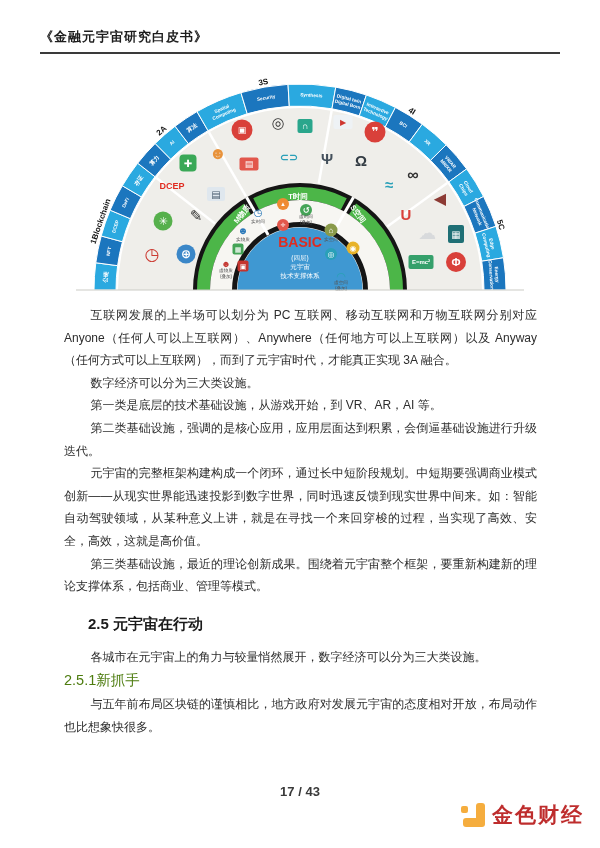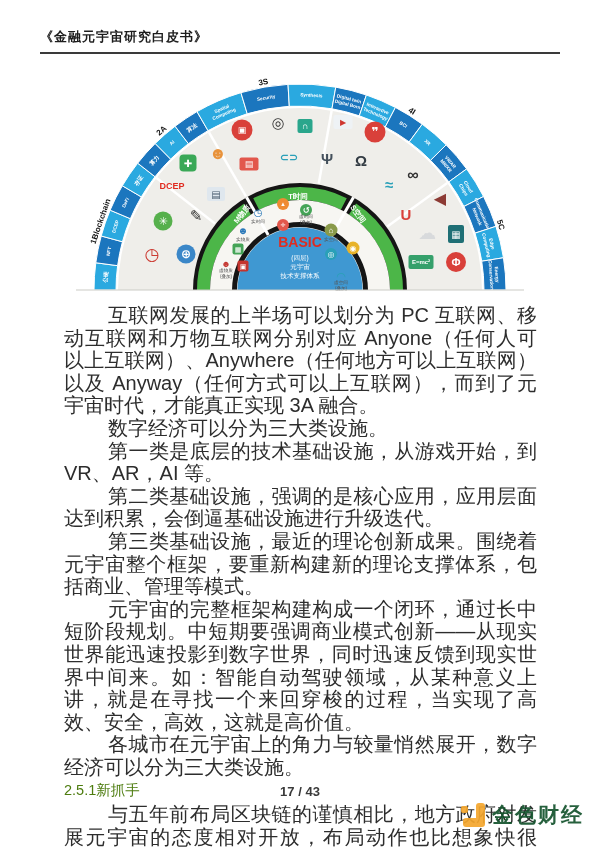--- a/index.html
+++ b/index.html
@@ -5,38 +5,38 @@
   html,body{margin:0;padding:0;}
   .page{position:relative;width:600px;height:848px;background:#ffffff;overflow:hidden;
         font-family:"Liberation Sans","DejaVu Sans",sans-serif;}
   .doc-header{position:absolute;top:28px;left:40px;right:42px;text-align:left;
         font-family:"Liberation Serif","DejaVu Serif",serif;font-weight:bold;
         font-size:13px;color:#1d1d1d;letter-spacing:1px;}
   .header-rule{position:absolute;top:52px;left:40px;right:40px;height:0;
         border-top:2px solid #3a3a3a;}
   .diagram-wrap{position:absolute;top:74px;left:68px;width:464px;height:224px;}
   .content{position:absolute;top:304px;left:64px;width:473px;color:#2d2d2d;}
-  .content p.para{margin:0;font-size:20px;line-height:22.6px;text-align:justify;
+  .content p.para{margin:0;font-size:12px;line-height:22.6px;text-align:justify;
         text-indent:2.2em;font-weight:400;}
   .content p.heading{margin:15px 0 11px 0;font-size:15px;line-height:22px;
         font-weight:bold;color:#1a1a1a;text-indent:24px;}
   .content p.subheading{margin:1px 0 1px 0;font-size:14.5px;line-height:22.6px;
         text-indent:0;color:#4d7c0f;}
   .page-number{position:absolute;top:784px;left:0;width:100%;text-align:center;
         font-size:13px;font-weight:bold;color:#3a3a3a;}
   .watermark{position:absolute;top:801px;right:16px;display:flex;align-items:center;
         gap:7px;opacity:0.92;}
   .wm-icon{position:relative;width:24px;height:24px;}
   .wm-icon .bar-r{position:absolute;right:0;top:0;width:9px;height:24px;
         background:#f5a72e;border-radius:3px;}
   .wm-icon .bar-b{position:absolute;left:2px;bottom:0;width:20px;height:9px;
         background:#f5a72e;border-radius:3px;}
   .wm-icon .dot{position:absolute;left:0;top:3px;width:7px;height:7px;
         background:#f5a72e;border-radius:2px;}
-  .wm-text{font-size:21px;font-weight:bold;color:#14532d;letter-spacing:2px;}
+  .wm-text{font-size:21px;font-weight:bold;color:#b91c1c;letter-spacing:2px;}
   svg text{font-family:"Liberation Sans","DejaVu Sans",sans-serif;}
 </style>
 </head>
 <body>
 
 <div class="page">
 
   <div class="doc-header">《金融元宇宙研究白皮书》</div>
   <div class="header-rule"></div>
 
@@ -172,22 +172,23 @@
         <text x="273" y="211" font-size="4.6" fill="#555555" text-anchor="middle" dominant-baseline="central"><tspan x="273" y="208.2">虚空间</tspan><tspan x="273" y="213.8">(叠加)</tspan></text>
         <line x1="8" y1="216" x2="456" y2="216" stroke="#cbcbc6" stroke-width="1.2"></line>
       </svg>
   </div>
 
   <div class="content">
       <p class="para">互联网发展的上半场可以划分为 PC 互联网、移动互联网和万物互联网分别对应 Anyone（任何人可以上互联网）、Anywhere（任何地方可以上互联网）以及 Anyway（任何方式可以上互联网），而到了元宇宙时代，才能真正实现 3A 融合。</p>
       <p class="para">数字经济可以分为三大类设施。</p>
       <p class="para">第一类是底层的技术基础设施，从游戏开始，到 VR、AR，AI 等。</p>
       <p class="para">第二类基础设施，强调的是核心应用，应用层面达到积累，会倒逼基础设施进行升级迭代。</p>
+      <p class="para">元宇宙的完整框架构建构成一个闭环，通过长中短阶段规划。中短期要强调商业模式创新——从现实世界能迅速投影到数字世界，同时迅速反馈到现实世界中间来。如：智能自动驾驶领域，从某种意义上讲，就是在寻找一个来回穿梭的过程，当实现了高效、安全，高效，这就是高价值。</p>
       <p class="para">第三类基础设施，最近的理论创新成果。围绕着元宇宙整个框架，要重新构建新的理论支撑体系，包括商业、管理等模式。</p>
-      <p class="para">元宇宙的完整框架构建构成一个闭环，通过长中短阶段规划。中短期要强调商业模式创新——从现实世界能迅速投影到数字世界，同时迅速反馈到现实世界中间来。如：智能自动驾驶领域，从某种意义上讲，就是在寻找一个来回穿梭的过程，当实现了高效、安全，高效，这就是高价值。</p>
+      <p class="heading">2.5 元宇宙在行动</p>
       <p class="para">各城市在元宇宙上的角力与较量悄然展开，数字经济可以分为三大类设施。</p>
       <p class="subheading">2.5.1新抓手</p>
       <p class="para">与五年前布局区块链的谨慎相比，地方政府对发展元宇宙的态度相对开放，布局动作也比想象快很多。</p>
     </div>
 
   <div class="page-number">17 / 43</div>
 
   <div class="watermark">
     <span class="wm-icon">
       <span class="bar-r"></span>

